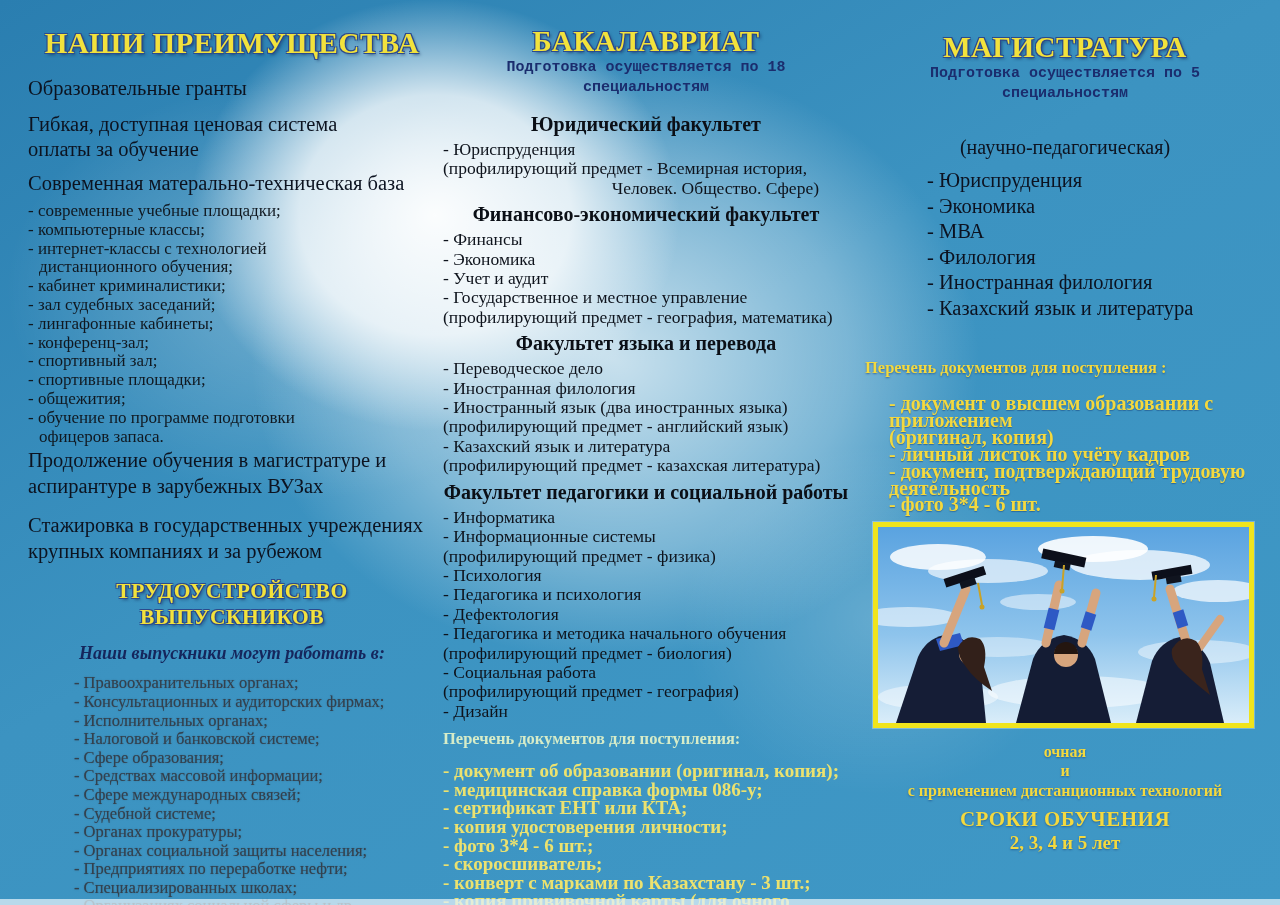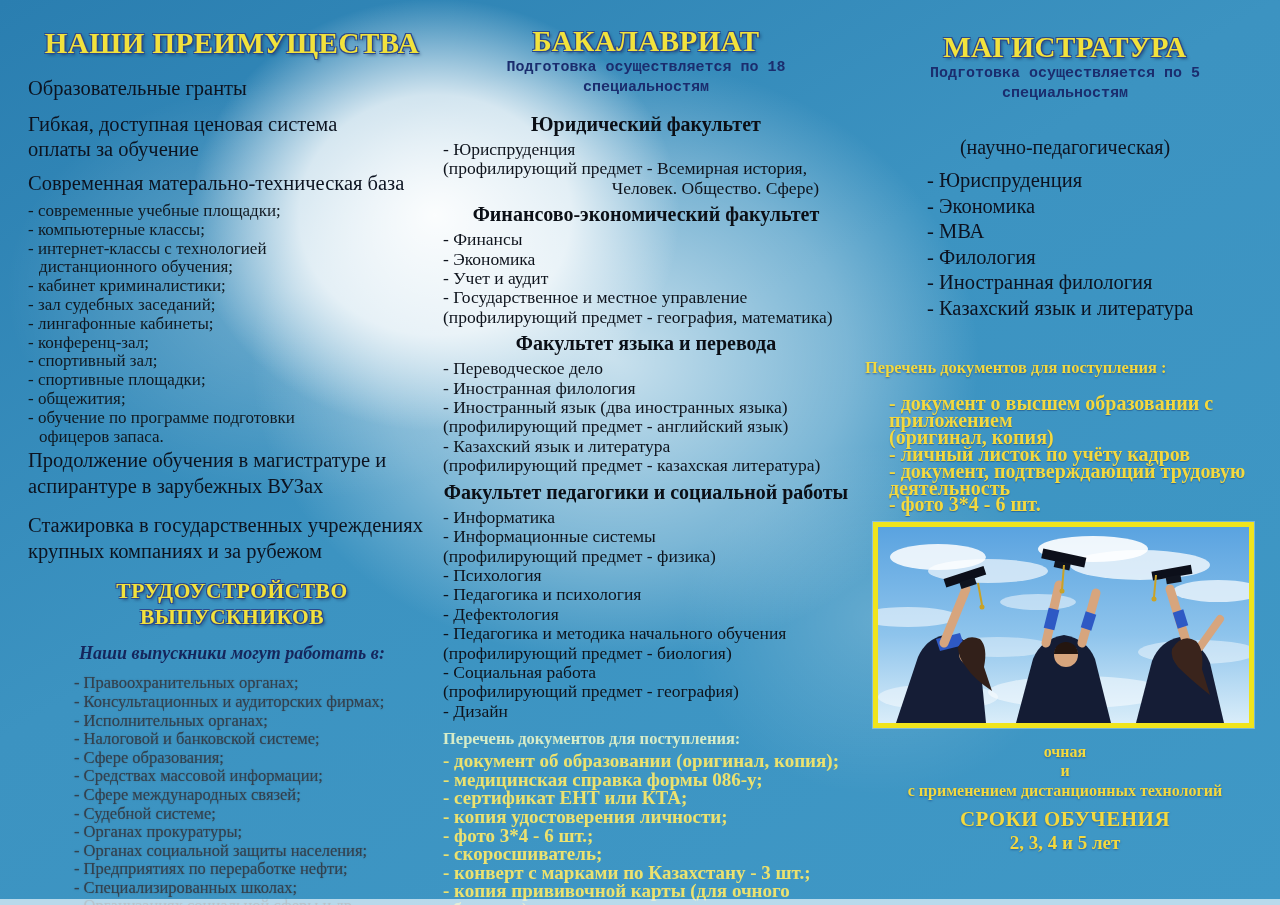--- a/index.html
+++ b/index.html
@@ -39,21 +39,21 @@
   .emp-sub{margin-top:12px;text-align:center;font-weight:bold;font-style:italic;font-size:18px;line-height:22px;color:#15265c;}
   .emps{margin-top:10px;}
   .emp{font-size:16.5px;line-height:18.6px;color:#33414e;padding-left:46px;text-shadow:0 0 1.2px rgba(51,65,78,.6);}
 
   .faclist{margin-top:14px;}
   .faclist .fac{text-align:center;font-weight:bold;font-size:20px;line-height:24px;color:#0b0f16;margin-top:4px;margin-bottom:4px;}
   .faclist .fac:first-child{margin-top:0;}
   .faclist .item{font-size:17.5px;line-height:19.4px;color:#0e131c;}
   .faclist .item.right{text-align:right;padding-right:30px;}
   .cdocs{margin-top:8px;}
-  .cdoc-h{font-weight:bold;font-size:16.5px;line-height:20px;color:#d6ecc8;margin-bottom:3px;}
+  .cdoc-h{font-weight:bold;font-size:16.5px;line-height:20px;color:#d6ecc8;margin-bottom:13px;}
   .cdoc{font-weight:bold;font-size:19px;line-height:18.6px;color:#ece26f;}
 
   .rtype{margin-top:30px;text-align:center;font-size:20px;line-height:26px;color:#0d1320;}
   .programs{margin-top:8px;}
   .prog{font-size:20.5px;line-height:25.5px;color:#0c1220;padding-left:62px;}
 
   .rdocs{position:absolute;left:0;top:358px;width:400px;}
   .rdoc-h{text-align:left;font-weight:bold;font-size:16.5px;line-height:20px;color:#f3d93f;text-shadow:0 1px 2px rgba(20,60,120,.6);}
   .rdoc-list{margin-top:17px;}
   .rdoc{font-weight:bold;font-size:20px;line-height:16.9px;color:#f3d93f;padding-left:24px;text-shadow:0 1px 1px rgba(20,60,120,.5);}

